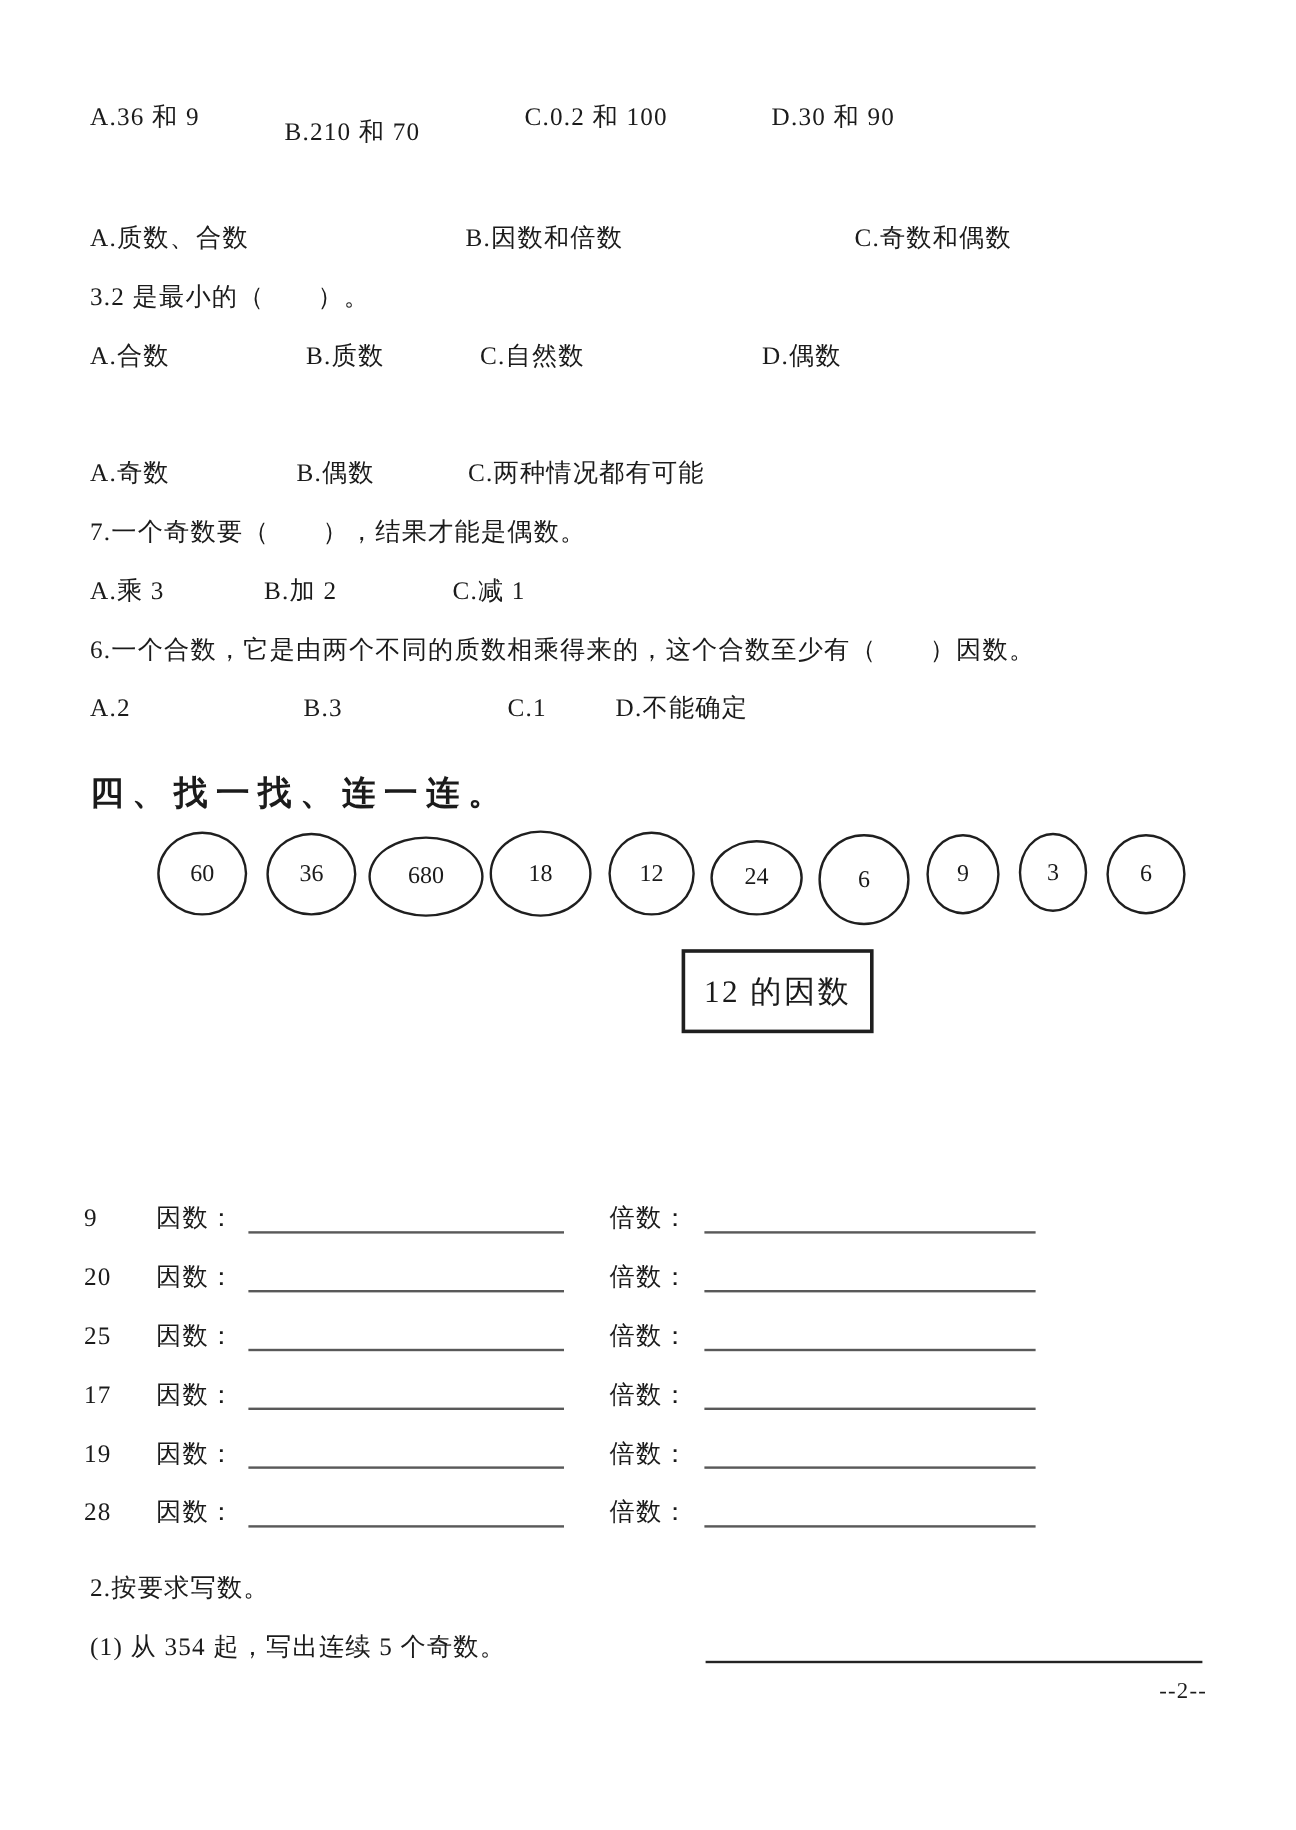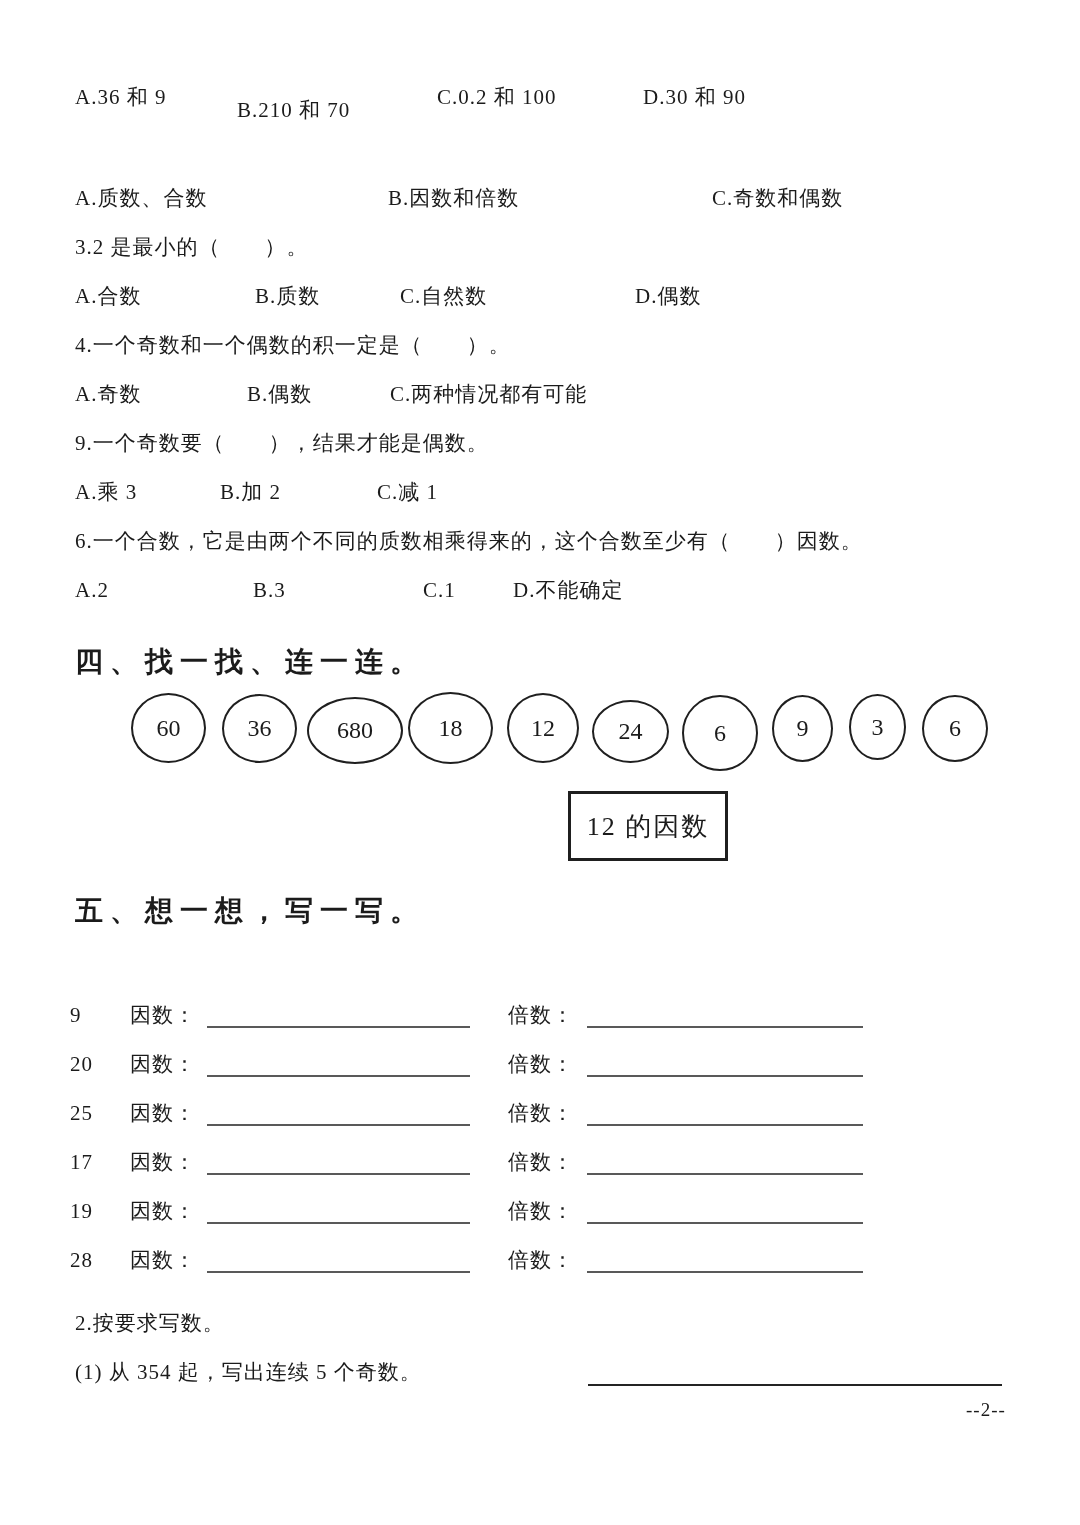--- a/index.html
+++ b/index.html
@@ -4,21 +4,21 @@
 <style>
   html,body{margin:0;padding:0;background:#fff;}
   .page{
     position:relative;width:1080px;height:1525px;background:#ffffff;
     font-family:"Liberation Serif","DejaVu Serif",serif;color:#1b1b1b;overflow:hidden;
   }
   .t{position:absolute;font-size:21px;letter-spacing:1px;white-space:nowrap;line-height:30px;}
   .h{position:absolute;font-size:28px;font-weight:bold;letter-spacing:7px;white-space:nowrap;line-height:34px;}
   .circle{
     position:absolute;border:2.5px solid #1f1f1f;border-radius:50%;
-    display:flex;align-items:center;justify-content:center;font-size:24px;box-sizing:border-box;
+    display:flex;align-items:center;justify-content:center;font-size:20px;box-sizing:border-box;
   }
   .mbox{
     position:absolute;border:2px solid #1f1f1f;display:flex;align-items:center;justify-content:center;
     font-size:26px;letter-spacing:2px;box-sizing:border-box;white-space:nowrap;
   }
   .mbox2{border-width:3px;}
   .blank{position:absolute;height:0;border-top:2px solid #595959;}
   .blank.dark{border-top:2px solid #242424;}
   .pg{position:absolute;font-size:19px;letter-spacing:1px;}
 </style>
@@ -35,26 +35,25 @@
   <span class="t" style="left:75px;top:183px">A.质数、合数</span>
   <span class="t" style="left:388px;top:183px">B.因数和倍数</span>
   <span class="t" style="left:712px;top:183px">C.奇数和偶数</span>
 
   <span class="t" style="left:75px;top:232px">3.2 是最小的（　　）。</span>
   <span class="t" style="left:75px;top:281px">A.合数</span>
   <span class="t" style="left:255px;top:281px">B.质数</span>
   <span class="t" style="left:400px;top:281px">C.自然数</span>
   <span class="t" style="left:635px;top:281px">D.偶数</span>
 
-  <span class="t" style="left:75px;top:330px">4.一个奇数和一个偶数的积一定是（　　）。</span>
   <span class="t" style="left:75px;top:379px">A.奇数</span>
   <span class="t" style="left:247px;top:379px">B.偶数</span>
   <span class="t" style="left:390px;top:379px">C.两种情况都有可能</span>
 
-  <span class="t" style="left:75px;top:428px">9.一个奇数要（　　），结果才能是偶数。</span>
+  <span class="t" style="left:75px;top:428px">7.一个奇数要（　　），结果才能是偶数。</span>
   <span class="t" style="left:75px;top:477px">A.乘 3</span>
   <span class="t" style="left:220px;top:477px">B.加 2</span>
   <span class="t" style="left:377px;top:477px">C.减 1</span>
 
   <span class="t" style="left:75px;top:526px">6.一个合数，它是由两个不同的质数相乘得来的，这个合数至少有（　　）因数。</span>
   <span class="t" style="left:75px;top:575px">A.2</span>
   <span class="t" style="left:253px;top:575px">B.3</span>
   <span class="t" style="left:423px;top:575px">C.1</span>
   <span class="t" style="left:513px;top:575px">D.不能确定</span>
 
@@ -66,21 +65,20 @@
   <div class="circle" style="left:408px;top:692px;width:85px;height:72px">18</div>
   <div class="circle" style="left:507px;top:693px;width:72px;height:70px">12</div>
   <div class="circle" style="left:592px;top:700px;width:77px;height:63px">24</div>
   <div class="circle" style="left:682px;top:695px;width:76px;height:76px">6</div>
   <div class="circle" style="left:772px;top:695px;width:61px;height:67px">9</div>
   <div class="circle" style="left:849px;top:694px;width:57px;height:66px">3</div>
   <div class="circle" style="left:922px;top:695px;width:66px;height:67px">6</div>
 
   <div class="mbox mbox2" style="left:568px;top:791px;width:160px;height:70px">12 的因数</div>
 
-  <span class="h" style="left:75px;top:894px">五、想一想，写一写。</span>
 
   <span class="t" style="left:70px;top:1000px">9</span>
   <span class="t" style="left:130px;top:1000px">因数：</span>
   <div class="blank" style="left:207px;top:1026px;width:263px"></div>
   <span class="t" style="left:508px;top:1000px">倍数：</span>
   <div class="blank" style="left:587px;top:1026px;width:276px"></div>
 
   <span class="t" style="left:70px;top:1049px">20</span>
   <span class="t" style="left:130px;top:1049px">因数：</span>
   <div class="blank" style="left:207px;top:1075px;width:263px"></div>

